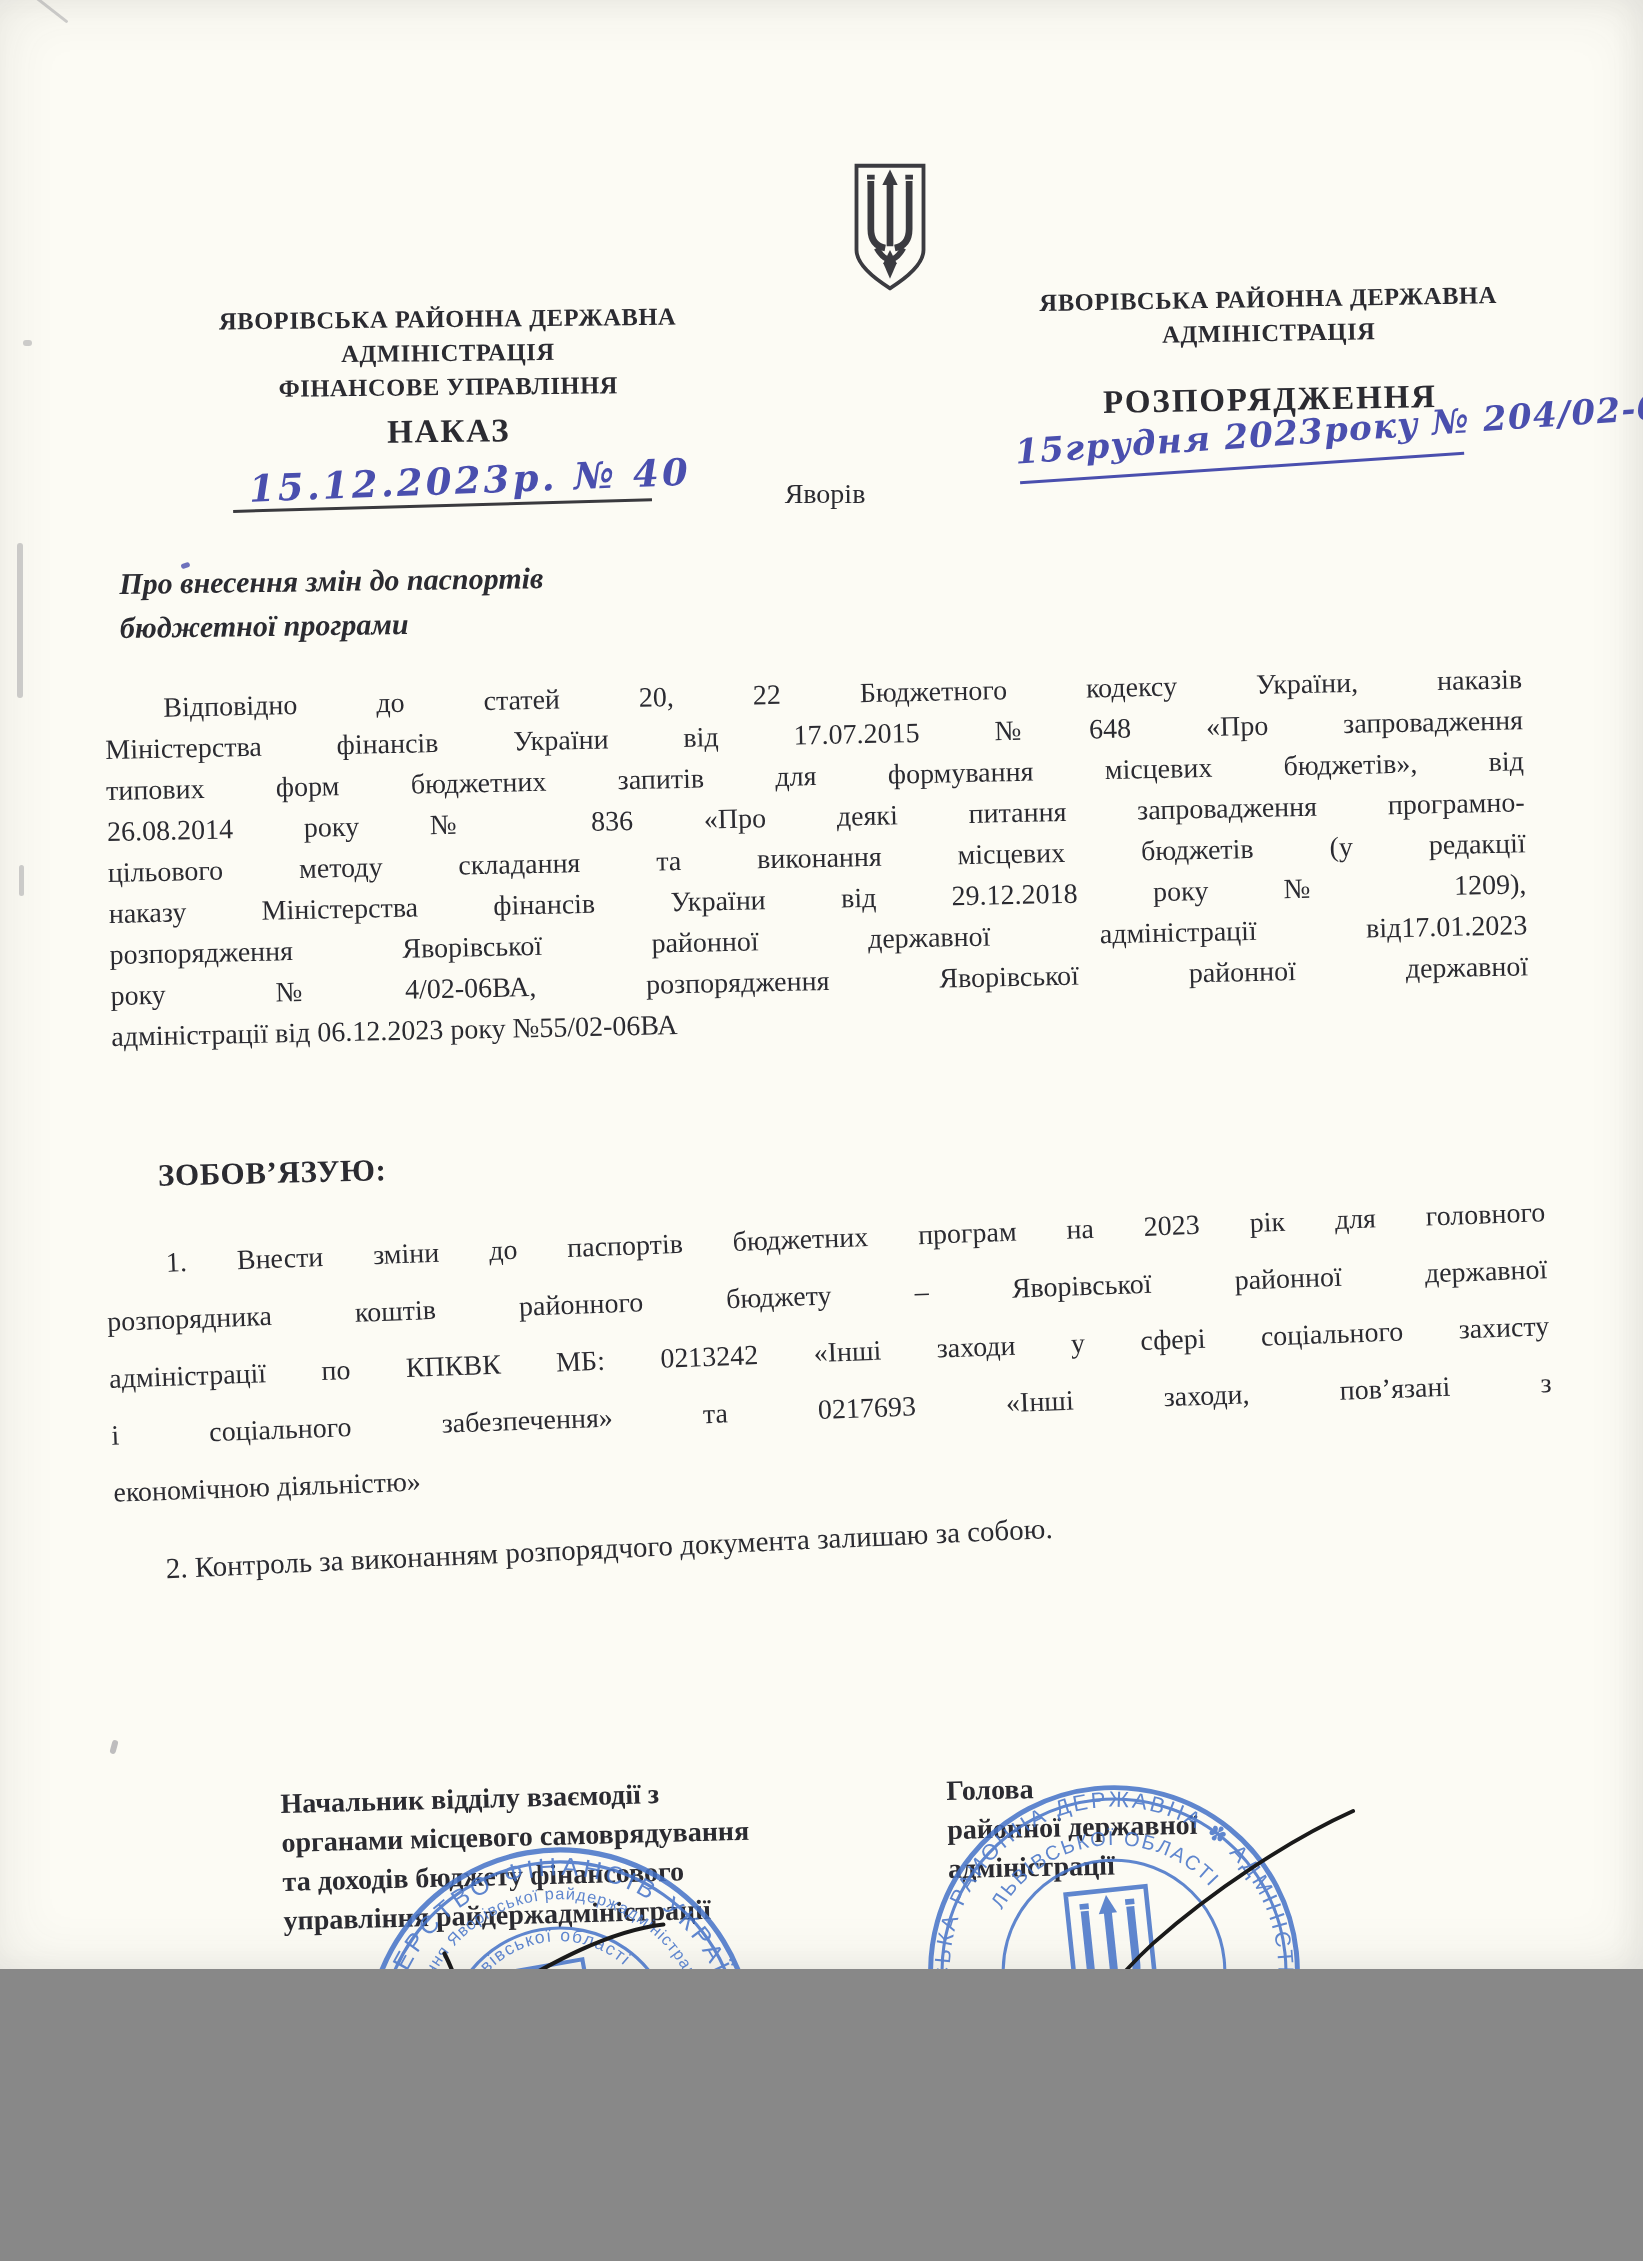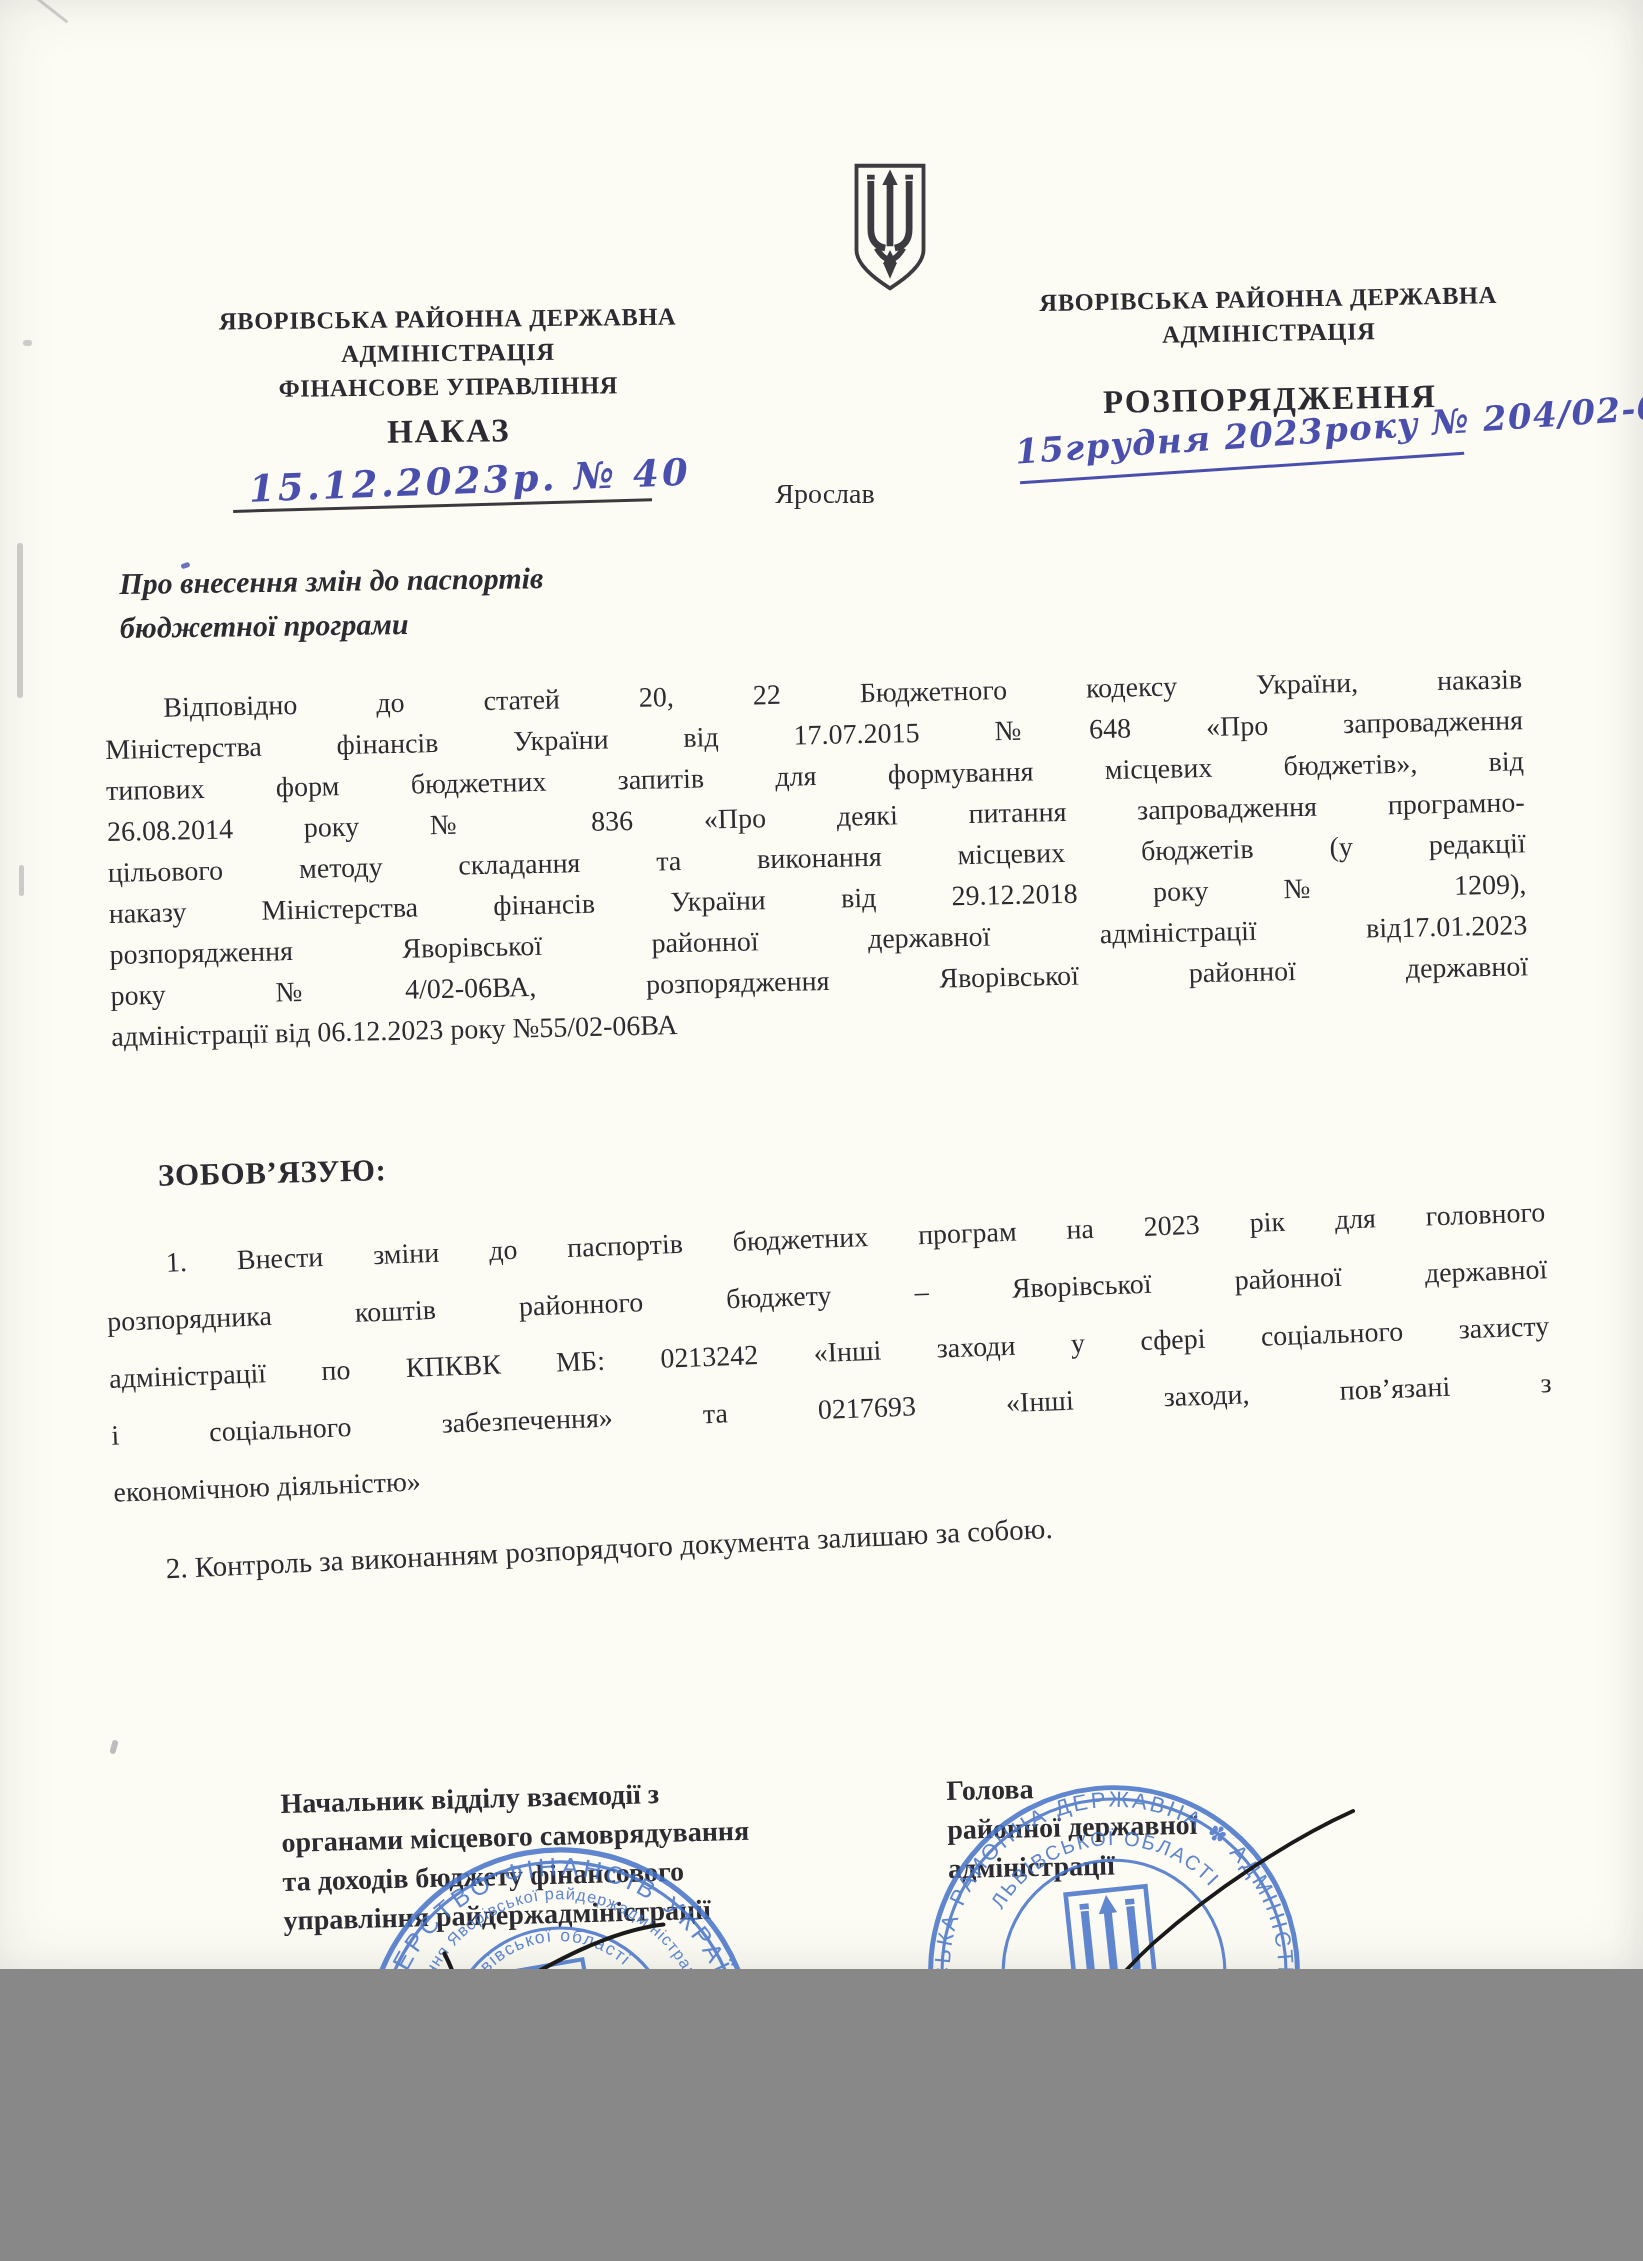--- a/index.html
+++ b/index.html
@@ -91,21 +91,21 @@
   </div>
 
   <div class="abs hdr" style="left:1002px;top:282px;width:535px;transform:rotate(-1deg)">
     <div class="org">ЯВОРІВСЬКА  РАЙОННА ДЕРЖАВНА</div>
     <div class="org">АДМІНІСТРАЦІЯ</div>
     <div class="doc-type rozp">РОЗПОРЯДЖЕННЯ</div>
     <div class="handwriting hw-right">15грудня 2023року  № 204/02-06</div>
     <div class="rule-blue" style="width:445px;margin:-2.6px 0 0 16px"></div>
   </div>
 
-  <div class="abs city" style="left:735px;top:478px;width:180px">Ярослав</div>
+  <div class="abs city" style="left:735px;top:478px;width:180px">Яворів</div>
 
   <div class="abs subject" style="left:119px;top:562px">
     <div>Про внесення змін до  паспортів</div>
     <div>бюджетної  програми</div>
   </div>
 
   <div class="abs para preamble" style="left:104px;top:688px;width:1418px">
     <div class="jline">Відповідно до статей 20, 22 Бюджетного кодексу України, наказів</div>
     <div class="jline">Міністерства фінансів України від 17.07.2015 №648 «Про запровадження</div>
     <div class="jline">типових форм бюджетних запитів для формування місцевих бюджетів», від</div>

